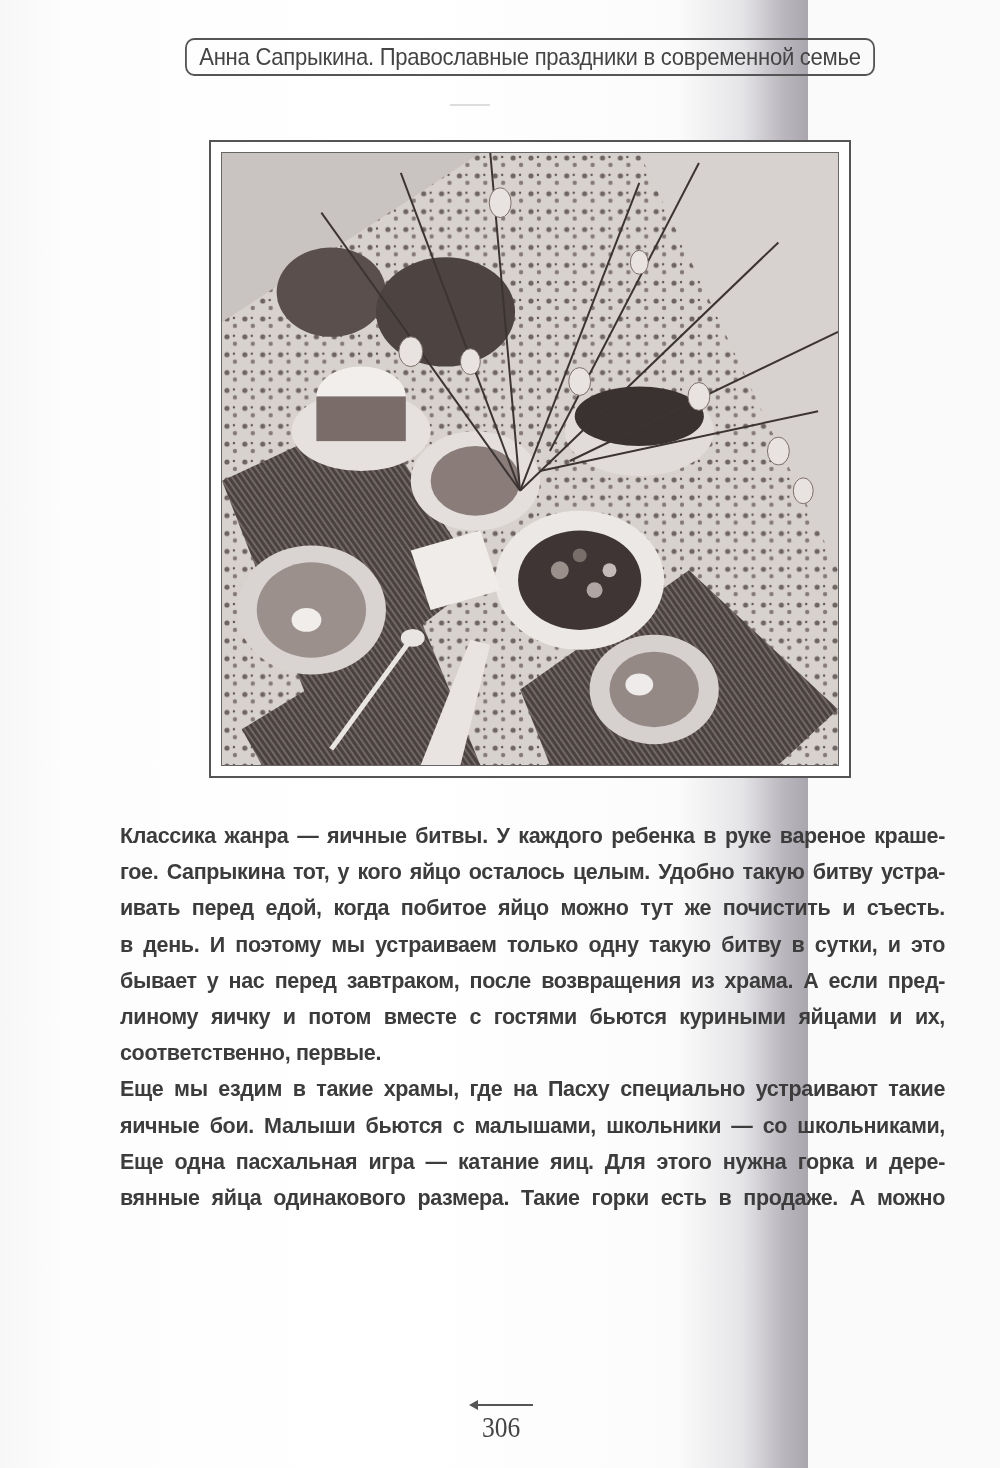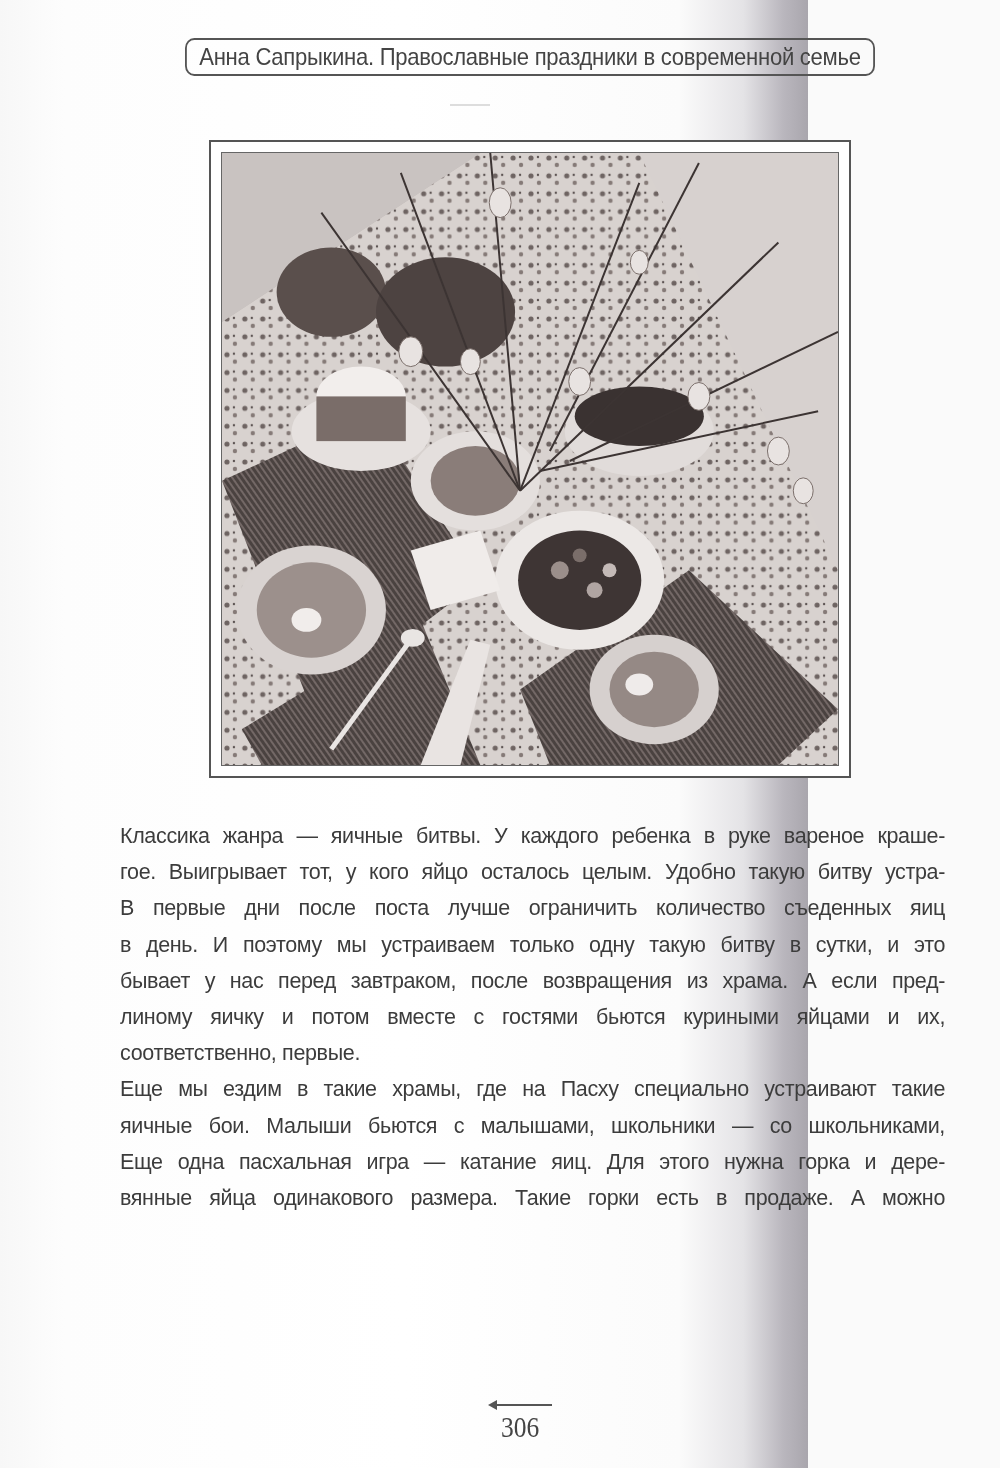--- a/index.html
+++ b/index.html
@@ -13,23 +13,23 @@
           font-family:"Liberation Sans Narrow","Liberation Sans", sans-serif; font-size:24px; color:#444;
           letter-spacing:-0.3px; transform:scaleX(0.92); transform-origin:left center; width:750px; }
   .head-tick { position:absolute; left:450px; top:104px; width:40px; height:2px; background:#ddd; }
   .photo-frame { position:absolute; left:209px; top:140px; width:642px; height:638px;
           border:2px solid #555; box-sizing:border-box; background:#fff; }
   .photo { position:absolute; left:10px; top:10px; right:10px; bottom:10px; border:1.5px solid #666; overflow:hidden;
           background:#9a9290; }
   .photo svg { width:100%; height:100%; display:block; }
   .body-text { position:absolute; left:120px; top:818px; width:825px;
           font-size:21.5px; line-height:36.2px; color:#3c3c3c; letter-spacing:-0.35px; }
-  .body-text .ln { display:block; white-space:nowrap; text-align:justify; text-align-last:justify; }
+  .body-text .ln { display:block; white-space:nowrap; text-align:justify; text-align-last:justify;font-weight:bold; }
   .body-text .ln.last { text-align-last:left; }
-  .footer { position:absolute; left:485px; top:1400px; width:70px; text-align:center; }
+  .footer { position:absolute; left:466px; top:1400px; width:70px; text-align:center; }
   .arrow { position:relative; width:64px; height:10px; margin:0 auto; }
   .arrow .shaft { position:absolute; left:4px; right:0; top:4px; height:2px; background:#555; }
   .arrow .head { position:absolute; left:0; top:0; width:0; height:0;
           border-top:5px solid transparent; border-bottom:5px solid transparent; border-right:9px solid #555; }
   .folio { font-family:"Liberation Serif","DejaVu Serif", serif; font-size:30px; color:#444; line-height:30px; margin-top:2px;
           transform:scaleX(0.85); }
 </style>
 </head>
 <body>
 
@@ -120,22 +120,22 @@
           <ellipse cx="250" cy="210" rx="10" ry="13"></ellipse>
           <ellipse cx="420" cy="110" rx="9" ry="12"></ellipse>
           <ellipse cx="585" cy="340" rx="10" ry="13"></ellipse>
         </g>
       </svg>
     </div>
   </div>
 
   <div class="body-text">
     <span class="ln">Классика жанра — яичные битвы. У каждого ребенка в руке вареное краше-</span>
-    <span class="ln">гое. Выигрывает тот, у кого яйцо осталось целым. Удобно такую битву устра-</span>
-    <span class="ln">В первые дни после поста лучше ограничить количество съеденных яиц</span>
+    <span class="ln">гое. Сапрыкина тот, у кого яйцо осталось целым. Удобно такую битву устра-</span>
+    <span class="ln">ивать перед едой, когда побитое яйцо можно тут же почистить и съесть.</span>
     <span class="ln">в день. И поэтому мы устраиваем только одну такую битву в сутки, и это</span>
     <span class="ln">бывает у нас перед завтраком, после возвращения из храма. А если пред-</span>
     <span class="ln">линому яичку и потом вместе с гостями бьются куриными яйцами и их,</span>
     <span class="ln last">соответственно, первые.</span>
     <span class="ln">Еще мы ездим в такие храмы, где на Пасху специально устраивают такие</span>
     <span class="ln">яичные бои. Малыши бьются с малышами, школьники — со школьниками,</span>
     <span class="ln">Еще одна пасхальная игра — катание яиц. Для этого нужна горка и дере-</span>
     <span class="ln">вянные яйца одинакового размера. Такие горки есть в продаже. А можно</span>
   </div>
 

